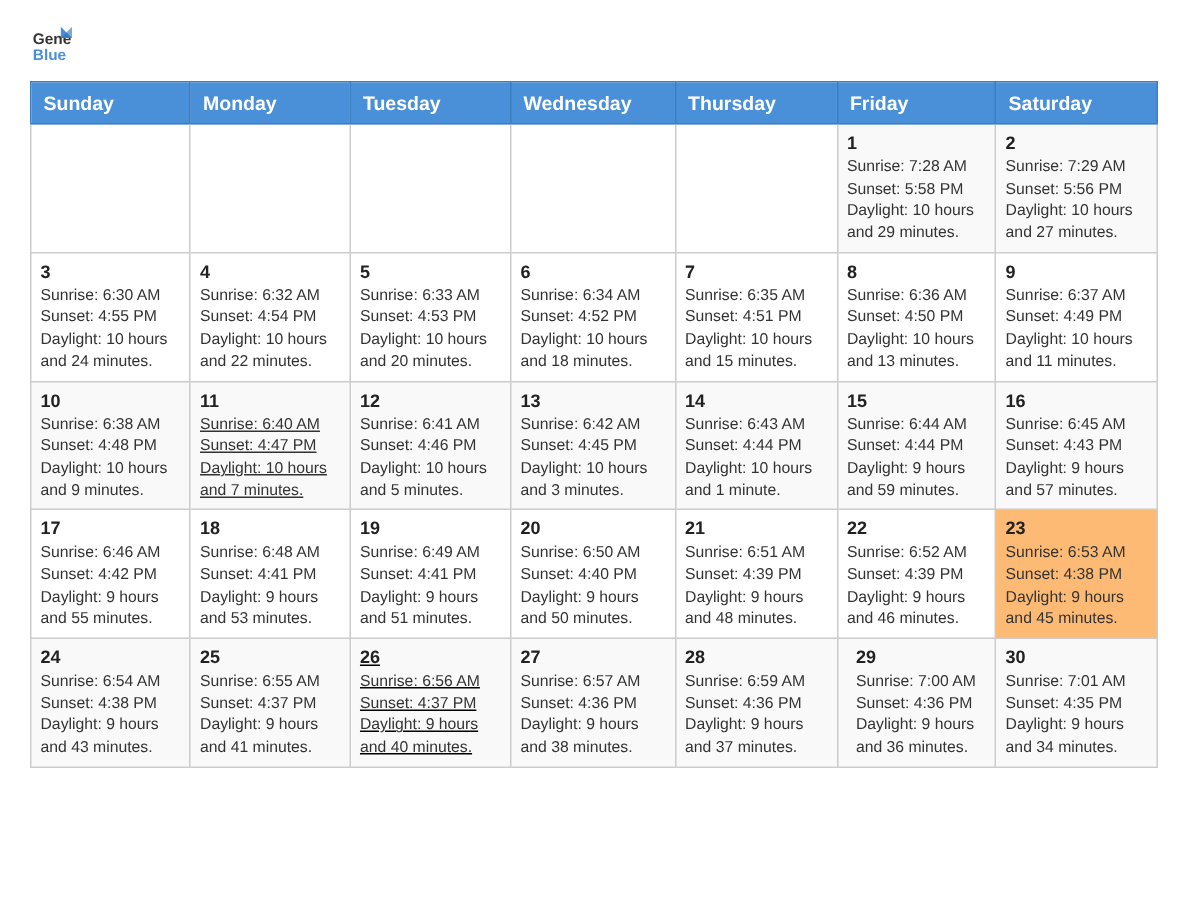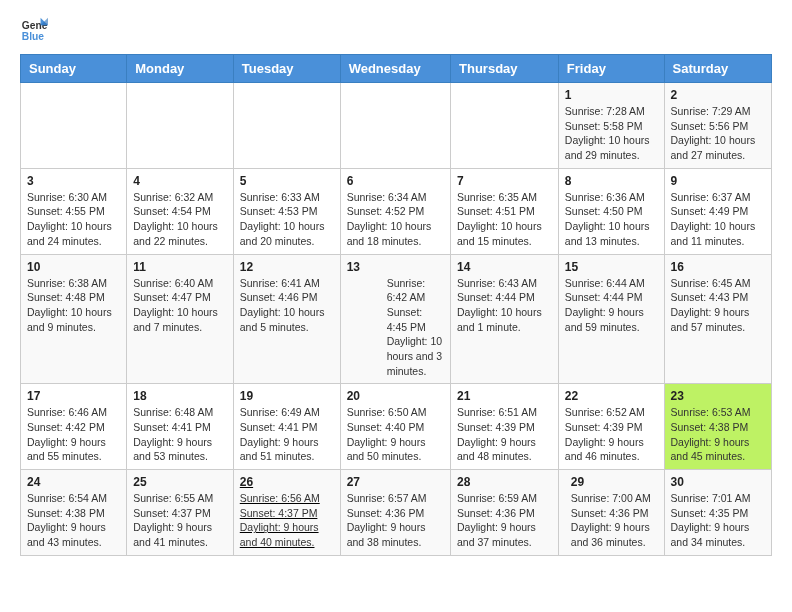--- a/index.html
+++ b/index.html
@@ -179,33 +179,33 @@
       </tr>
       <tr>
         <td style="background: rgb(249, 249, 249);">
           <span class="day-num">10</span>
           <div class="day-info" style="white-space: pre-line;">Sunrise: 6:38 AM
 Sunset: 4:48 PM
 Daylight: 10 hours and 9 minutes.</div>
         </td>
         <td style="background: rgb(249, 249, 249);">
           <span class="day-num">11</span>
-          <div class="day-info" style="white-space: pre-line;">Sunrise: 6:40 AM
+          <div class="day-info" style="white-space: pre-line; text-decoration: underline;">Sunrise: 6:40 AM
 Sunset: 4:47 PM
 Daylight: 10 hours and 7 minutes.</div>
         </td>
         <td style="background: rgb(249, 249, 249);">
           <span class="day-num">12</span>
           <div class="day-info" style="white-space: pre-line;">Sunrise: 6:41 AM
 Sunset: 4:46 PM
 Daylight: 10 hours and 5 minutes.</div>
         </td>
         <td style="background: rgb(249, 249, 249);">
           <span class="day-num">13</span>
-          <div class="day-info" style="white-space: pre-line; margin-left: 40px;">Sunrise: 6:42 AM
+          <div class="day-info" style="white-space: pre-line;">Sunrise: 6:42 AM
 Sunset: 4:45 PM
 Daylight: 10 hours and 3 minutes.</div>
         </td>
         <td style="background: rgb(249, 249, 249);">
           <span class="day-num">14</span>
           <div class="day-info" style="white-space: pre-line;">Sunrise: 6:43 AM
 Sunset: 4:44 PM
 Daylight: 10 hours and 1 minute.</div>
         </td>
         <td style="background: rgb(249, 249, 249);">
@@ -251,21 +251,21 @@
           <div class="day-info" style="white-space: pre-line;">Sunrise: 6:51 AM
 Sunset: 4:39 PM
 Daylight: 9 hours and 48 minutes.</div>
         </td>
         <td style="background: rgb(255, 255, 255);">
           <span class="day-num">22</span>
           <div class="day-info" style="white-space: pre-line;">Sunrise: 6:52 AM
 Sunset: 4:39 PM
 Daylight: 9 hours and 46 minutes.</div>
         </td>
-        <td style="background: #bef264;">
+        <td style="background: #fdba74;">
           <span class="day-num">23</span>
           <div class="day-info" style="white-space: pre-line;">Sunrise: 6:53 AM
 Sunset: 4:38 PM
 Daylight: 9 hours and 45 minutes.</div>
         </td>
       </tr>
       <tr>
         <td style="background: rgb(249, 249, 249);">
           <span class="day-num">24</span>
           <div class="day-info" style="white-space: pre-line;">Sunrise: 6:54 AM

